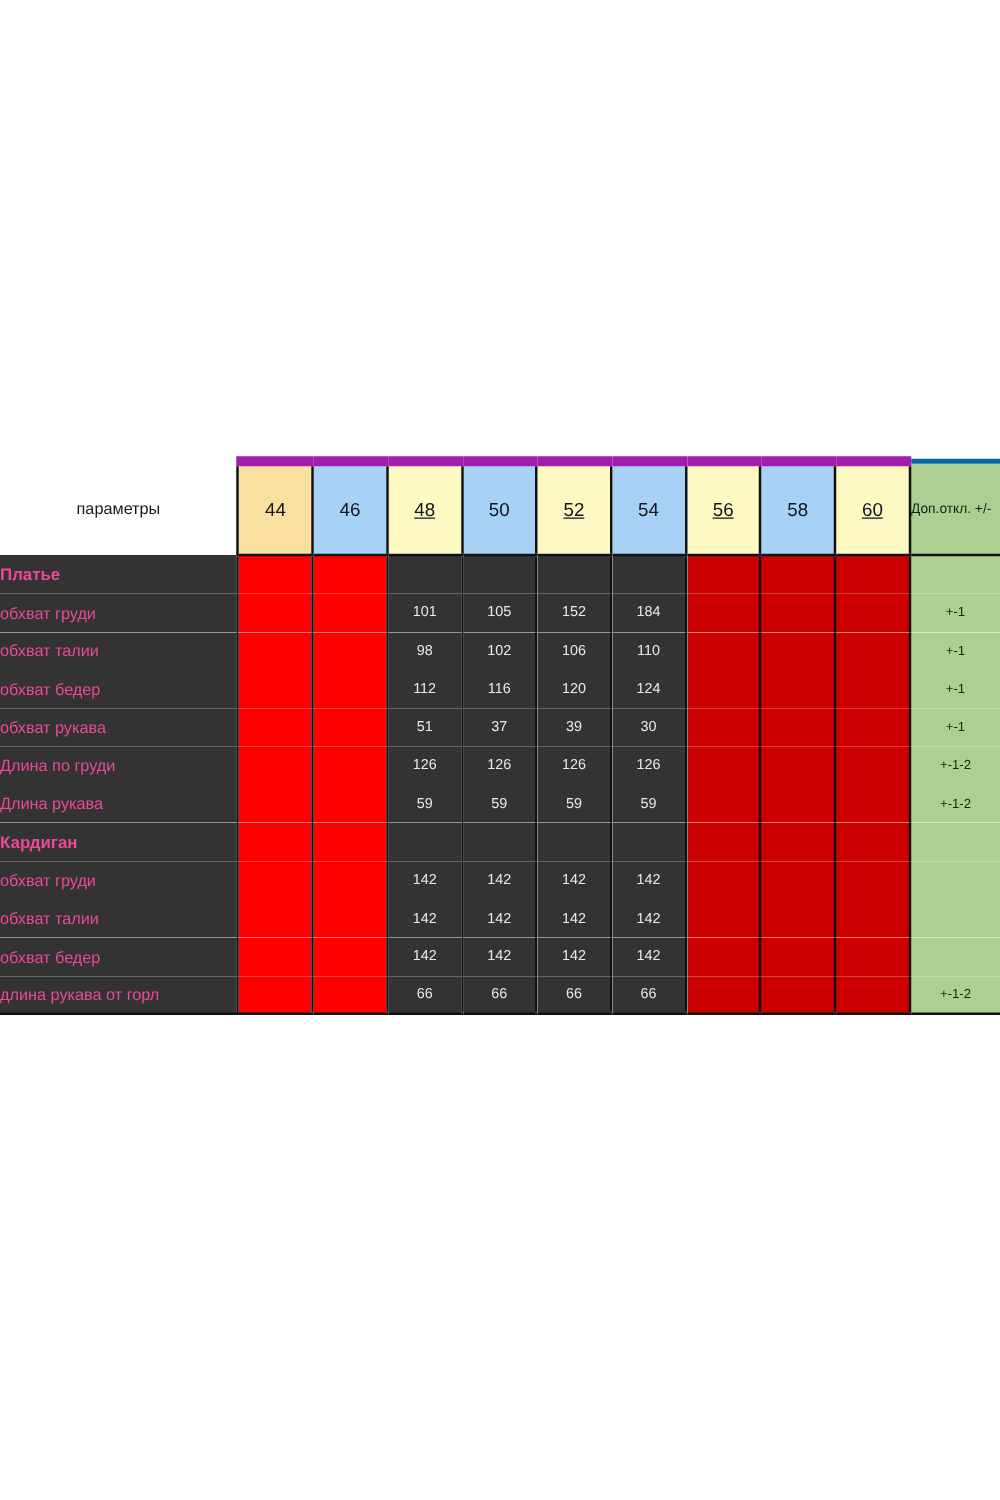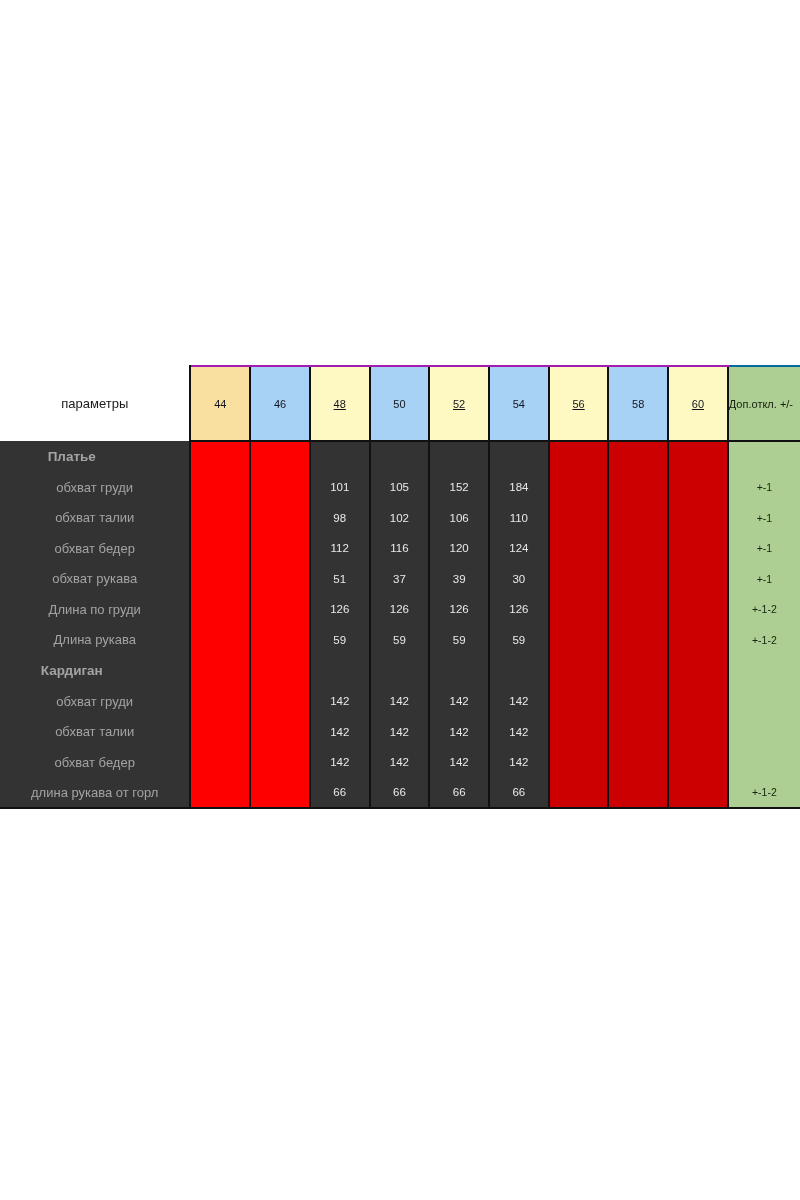--- a/index.html
+++ b/index.html
@@ -52,51 +52,50 @@
     color: #1a1a1a;
     font-weight: bold;
     font-size: 13px;
     text-align: center;
     border-right: 2px solid #111;
   }
 
   th.hdr-size {
     text-align: center;
     font-weight: bold;
-    font-size: 11px;
+    font-size: 15px;
     color: #15151f;
     border-left: 2px solid #111;
-    border-top: 2px solid #a21caf;
+    border-top: 8px solid #a21caf;
     border-bottom: 2px solid #111;
   }
   th.hdr-size.tone-tan    { background: #fae0a0; }
   th.hdr-size.tone-blue   { background: #a8d2f5; }
   th.hdr-size.tone-yellow { background: #fef9c3; text-decoration: underline; }
 
   th.hdr-tol {
     background: #aecf94;
     color: #15200d;
     font-weight: bold;
     font-size: 11px;
     text-align: left;
     padding-left: 3px;
     border-left: 2px solid #111;
-    border-top: 2px solid #0369a1;
+    border-top: 4px solid #0369a1;
     border-bottom: 2px solid #111;
   }
 
   
   tr.data-row { height: 30.5px; }
   tr.data-row.section-row { height: 31px; }
 
   td.lbl {
     background: #333333;
-    color: #a3a3a3;
+    color: #ec4899;
     font-size: 13px;
-    text-align: center;
     padding-right: 14px;
     border-right: 2px solid #111;
   }
   td.lbl.section {
     font-weight: bold;
     font-size: 13.5px;
     padding-right: 46px;
   }
 
   td.cell {

